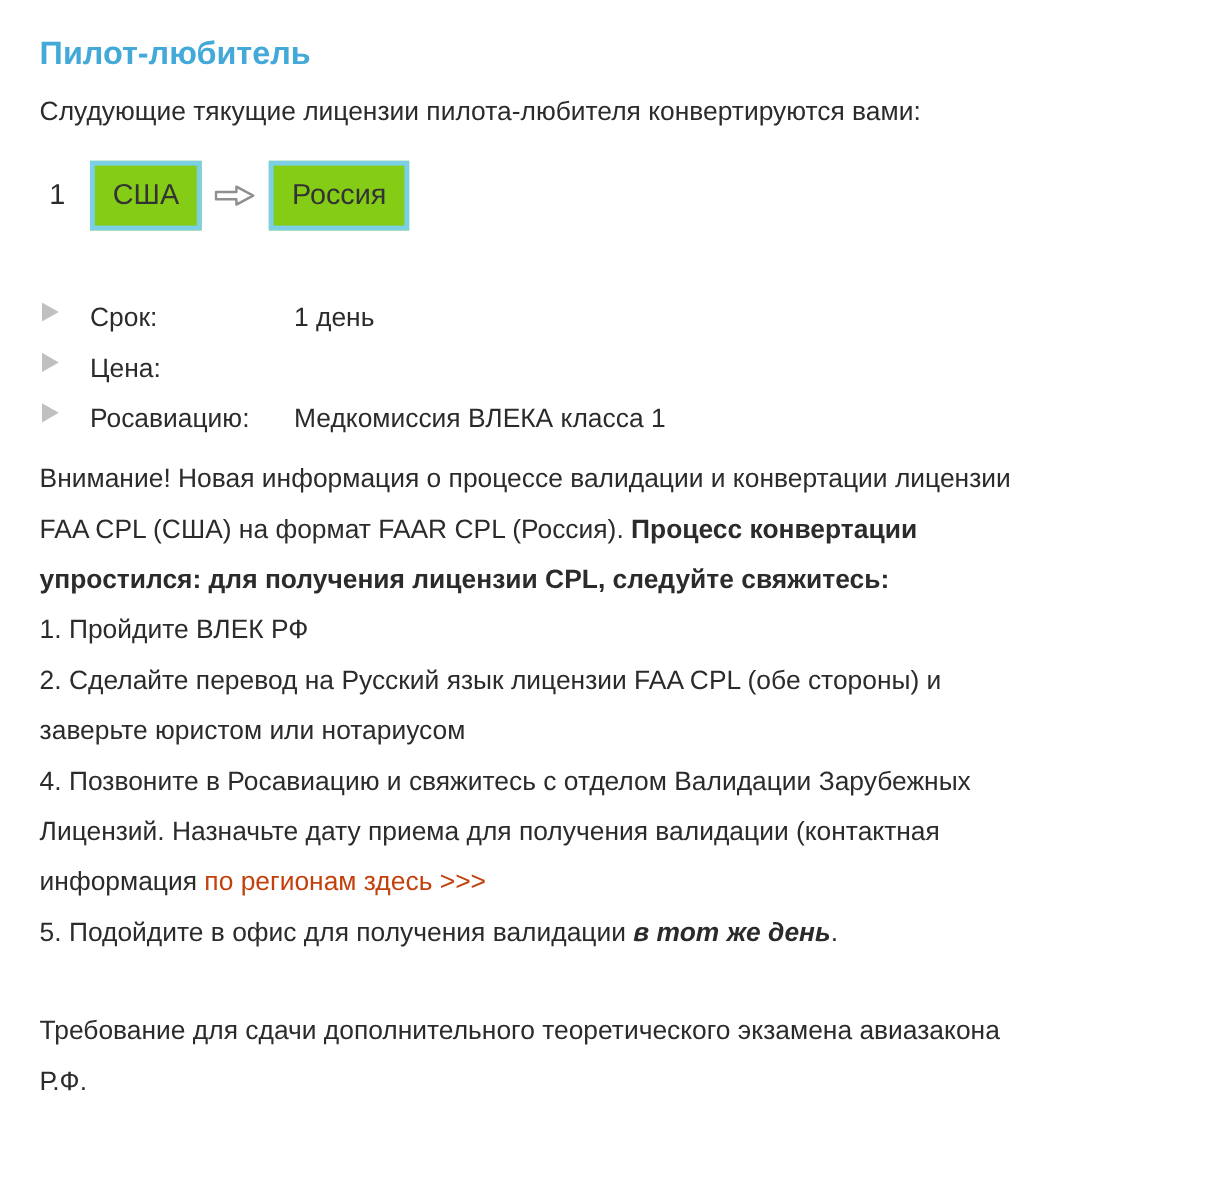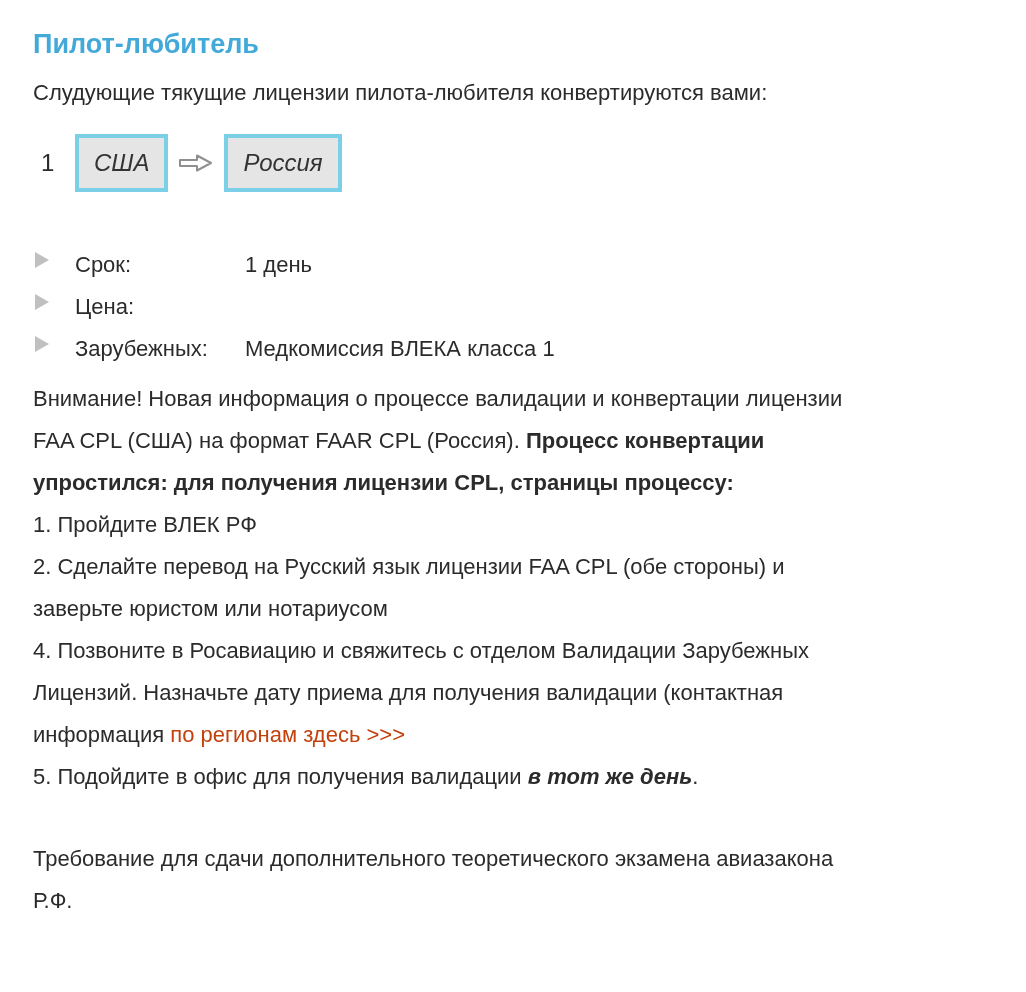--- a/index.html
+++ b/index.html
@@ -35,28 +35,27 @@
     height: 58px;
   }
   .conv-index {
     font-size: 24px;
     color: #2b2b2b;
     padding-left: 8px;
     width: 42px;
   }
   .country-box {
     border: 4px solid #7bcfe7;
-    background: #e5e5e5;
+    background: #84cc16;
     height: 58px;
     display: flex;
     align-items: center;
     padding: 0 15px;
     font-size: 24px;
     color: #333333;
-    font-style: italic;
   }
   .arrow-wrap {
     margin: 0 9px;
     display: flex;
     align-items: center;
   }
   
   .details {
     margin-top: 60px;
   }
@@ -139,26 +138,26 @@
     <div class="detail-row">
       <span class="bullet-cell">
           <span class="tri"></span>
         </span>
       <span class="detail-label">Цена:</span>
     </div>
     <div class="detail-row">
       <span class="bullet-cell">
           <span class="tri"></span>
         </span>
-      <span class="detail-label">Зарубежных:</span>
+      <span class="detail-label">Росавиацию:</span>
       <span class="detail-value">Медкомиссия ВЛЕКА класса 1</span>
     </div>
   </div>
 
-  <p class="notice"><span>Внимание! Новая информация о процессе валидации и конвертации лицензии FAA CPL (США) на формат FAAR CPL (Россия). </span><span class="bold">Процесс конвертации упростился: для получения лицензии CPL, страницы процессу:</span></p>
+  <p class="notice"><span>Внимание! Новая информация о процессе валидации и конвертации лицензии FAA CPL (США) на формат FAAR CPL (Россия). </span><span class="bold">Процесс конвертации упростился: для получения лицензии CPL, следуйте свяжитесь:</span></p>
 
   <div class="steps">
     <p class="step">1. Пройдите ВЛЕК РФ</p>
     <p class="step">2. Сделайте перевод на Русский язык лицензии FAA CPL (обе стороны) и заверьте юристом или нотариусом</p>
     <p class="step"><span>4. Позвоните в Росавиацию и свяжитесь с отделом Валидации Зарубежных Лицензий. Назначьте дату приема для получения валидации (контактная информация </span><span class="regions-link">по регионам здесь &gt;&gt;&gt;</span></p>
     <p class="step"><span>5. Подойдите в офис для получения валидации </span><span class="em-bi">в тот же день</span><span>.</span></p>
   </div>
 
   <p class="footer-note"><span>Требование для сдачи дополнительного теоретического экзамена авиазакона Р.Ф. </span></p>
 

